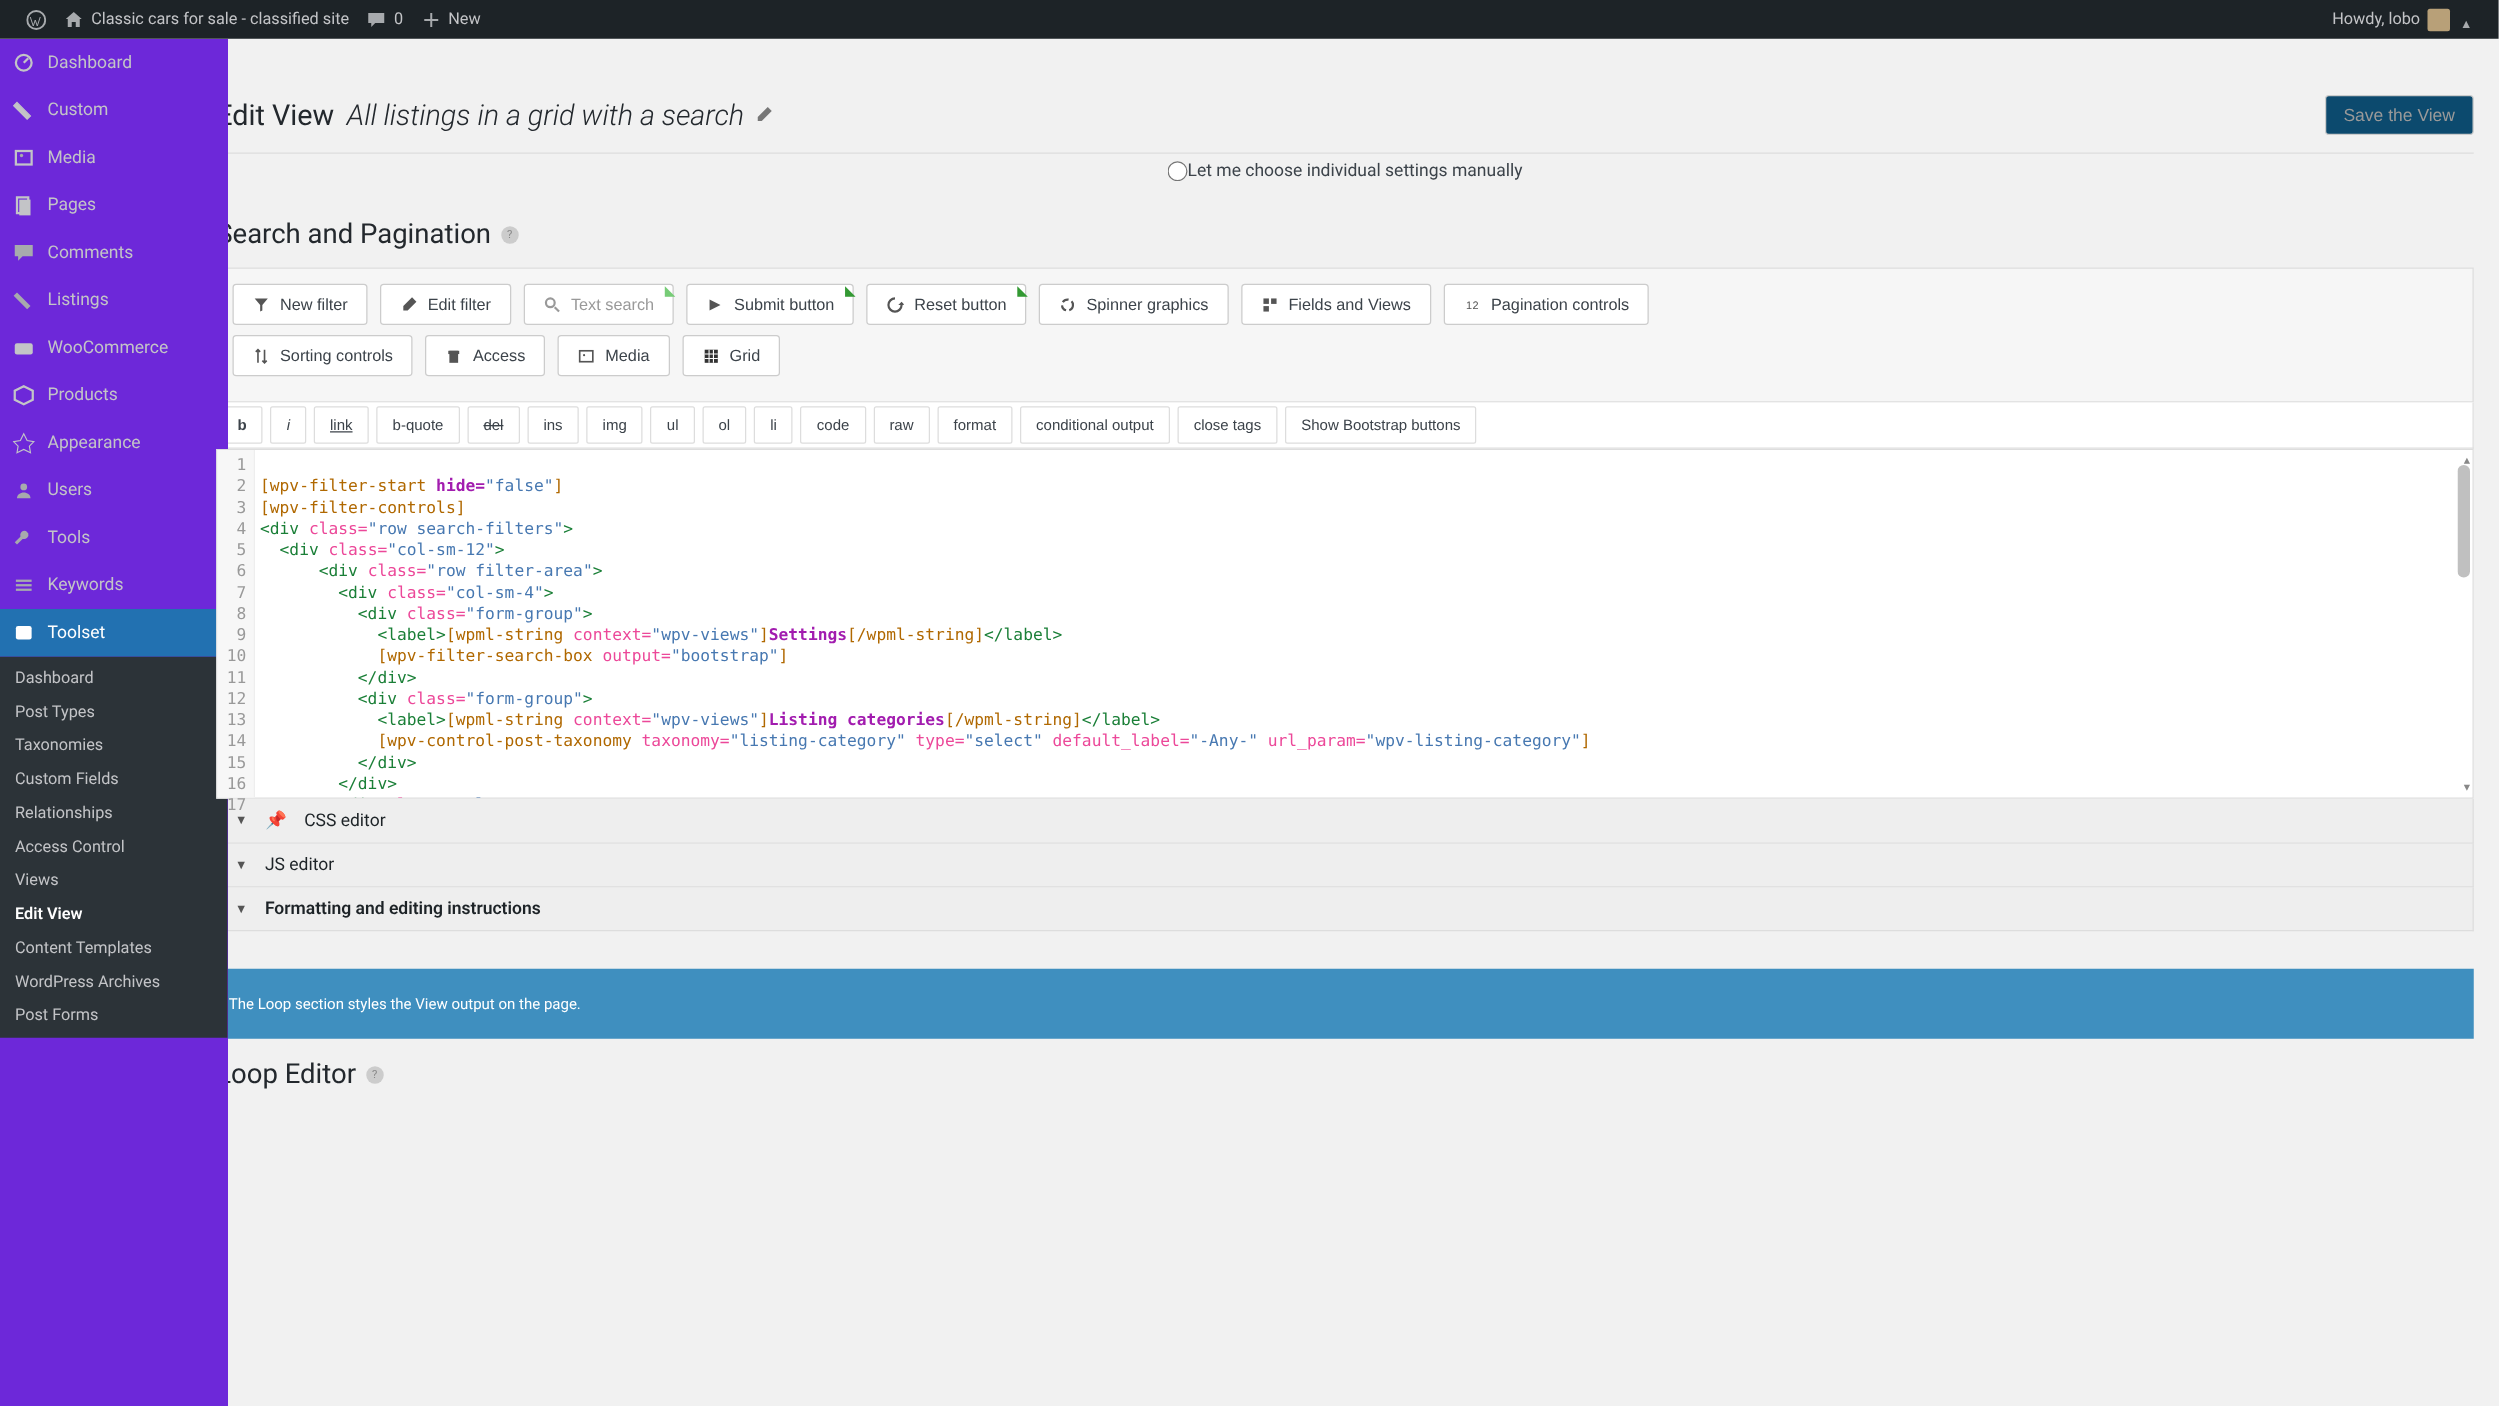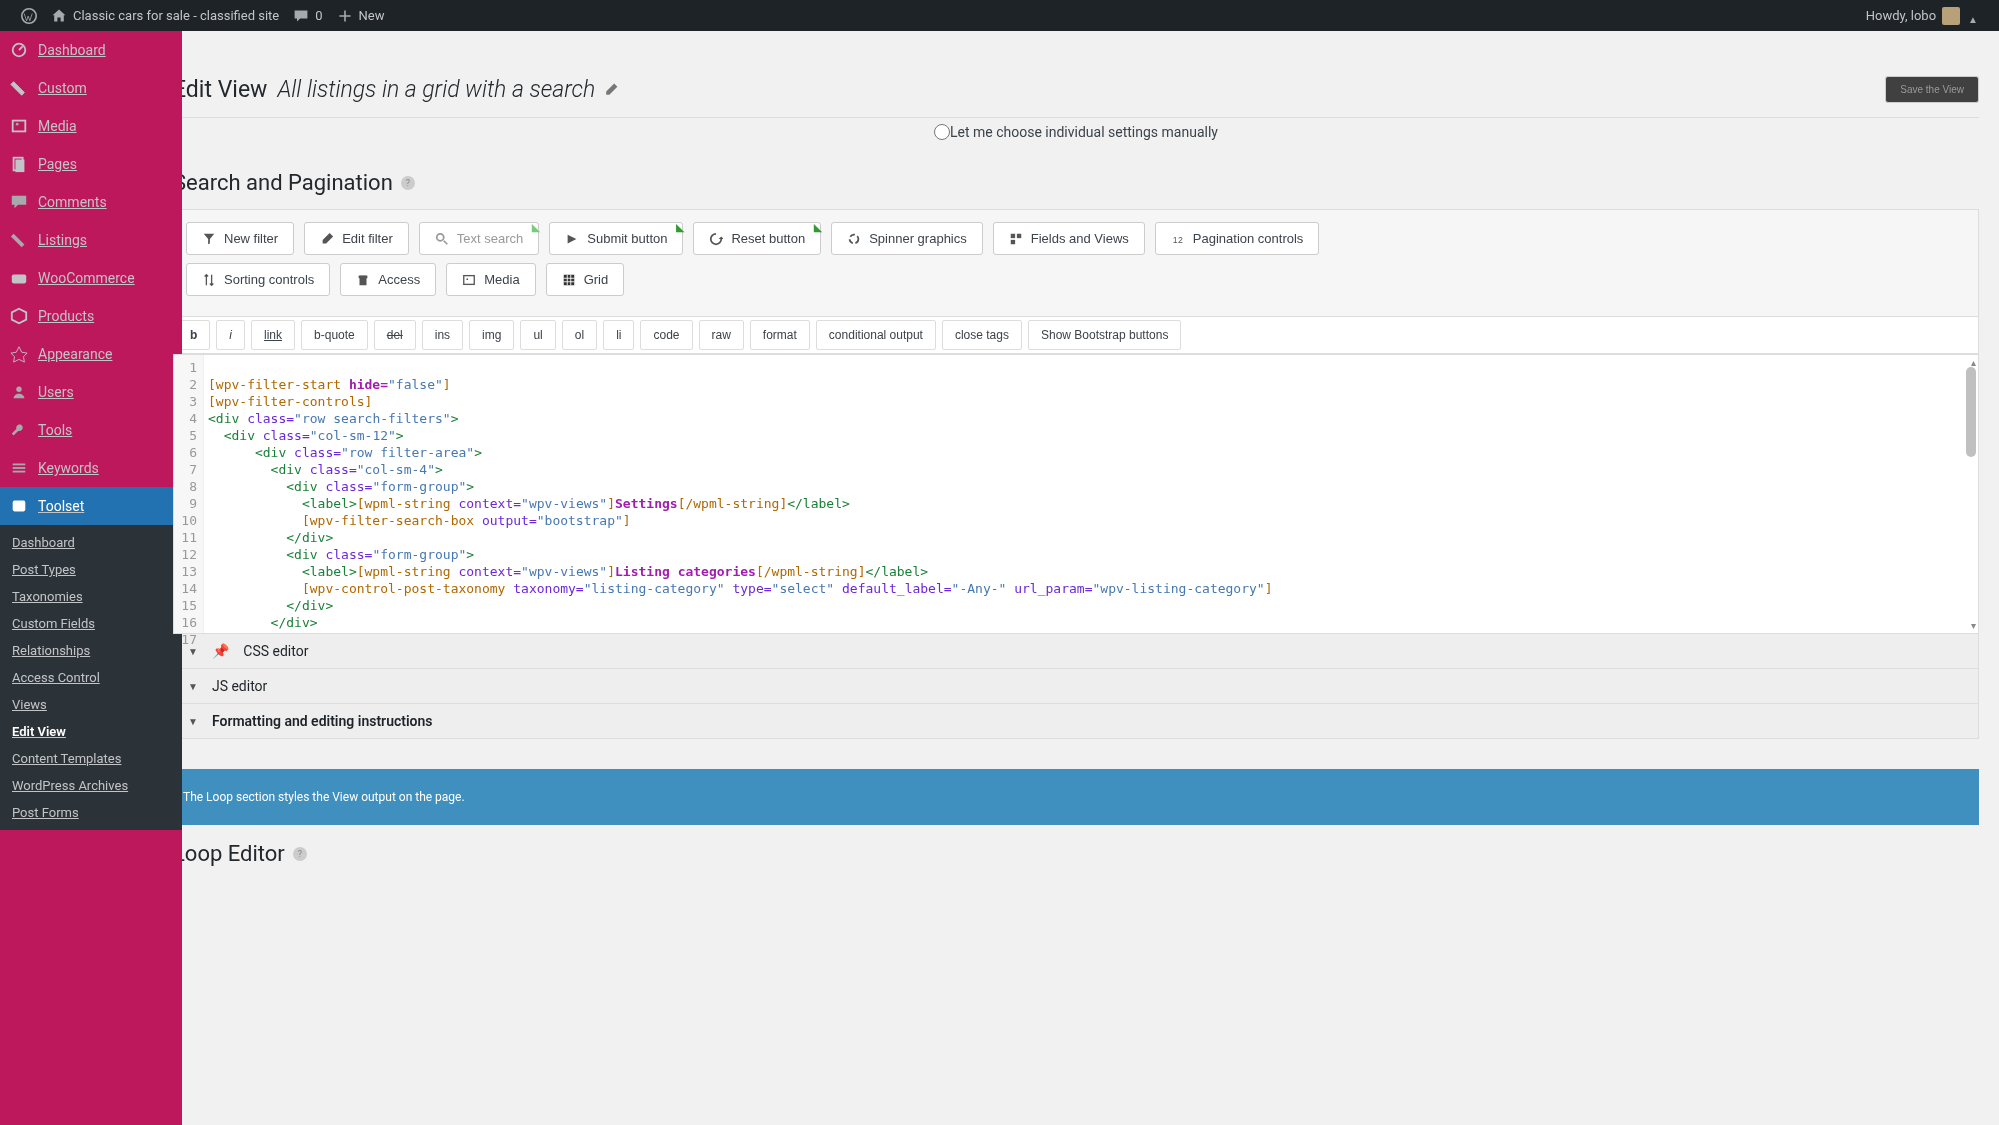--- a/index.html
+++ b/index.html
@@ -8,36 +8,36 @@
 
 .adminbar { background: #1d2327; color: #c3c4c7; height: 31px; display: flex; align-items: center; padding: 0 21px; font-size: 13px; }
 .adminbar .left { display: flex; align-items: center; gap: 14px; }
 .adminbar .right { margin-left: auto; display: flex; align-items: flex-end; gap: 8px; }
 .adminbar .item { display: flex; align-items: center; gap: 6px; color: #c3c4c7; }
 .adminbar .avatar { width: 18px; height: 18px; background: #b8a078; border-radius: 2px; }
 .adminbar svg { width: 16px; height: 16px; fill: #a7aaad; }
 .adminbar .expand-icon { font-size: 10px; color: #a7aaad; }
 
 
-.sidebar { position: fixed; top: 31px; left: 0; bottom: 0; width: 182px; background: #be185d; color: #c3c4c7; overflow-y: auto; text-decoration: underline; }
+.sidebar { position: fixed; top: 31px; left: 0; bottom: 0; width: 182px; background: #6d28d9; color: #c3c4c7; overflow-y: auto; }
 .sidebar .menu-item { display: flex; align-items: center; gap: 10px; padding: 10px 10px; font-size: 14px; cursor: pointer; }
 .sidebar .menu-item.active { background: #2271b1; color: #fff; position: relative; }
 .sidebar .menu-item.active::after { content: ''; position: absolute; right: -1px; top: 50%; transform: translateY(-50%); border: 8px solid transparent; border-right-color: #f1f1f1; }
 .sidebar .submenu { background: #2c3338; padding: 4px 0; }
 .sidebar .submenu .sub-item { padding: 6px 10px 6px 12px; font-size: 13px; color: #c3c4c7; cursor: pointer; }
 .sidebar .submenu .sub-item.current { color: #fff; font-weight: 600; }
 .sidebar svg { width: 18px; height: 18px; fill: #a7aaad; }
 
 
 .main { margin-left: 153px; padding: 0 20px 40px 20px; height: calc(100vh - 31px); margin-top: 31px; overflow-y: auto; }
 .page-header { display: flex; align-items: center; padding: 14px 0; border-bottom: 1px solid #ddd; }
 .page-header h1 { font-size: 23px; font-weight: 400; color: #23282d; margin-right: 10px; }
 .page-header .subtitle { font-size: 23px; font-style: italic; font-weight: 300; color: #23282d; }
 .page-header .pencil { margin-left: 8px; fill: #777; width: 16px; height: 16px; }
-.page-header .save-btn { margin-left: auto; background: #404040; border: 1px solid #ccc; color: #999; padding: 7px 14px; border-radius: 3px; font-size: 10px; cursor: not-allowed; }
+.page-header .save-btn { margin-left: auto; background: #0c4a6e; border: 1px solid #ccc; color: #999; padding: 7px 14px; border-radius: 3px; font-size: 14px; cursor: not-allowed; }
 
 .manual-row { display: flex; justify-content: center; padding: 6px 0 20px; }
 .manual-row label { display: flex; align-items: center; color: #3c434a; font-size: 14px; }
 .manual-row input[type=radio] { width: 16px; height: 16px; }
 
 .section-title { font-size: 22px; font-weight: 400; color: #23282d; display: flex; align-items: center; gap: 8px; margin: 10px 0 14px; }
 .help-badge { width: 14px; height: 14px; border-radius: 50%; background: #ccc; color: #888; font-size: 9px; display: inline-flex; align-items: center; justify-content: center; }
 
 .panel { background: #f6f6f6; border: 1px solid #ddd; padding: 12px; }
 .toolbar-rows .row { display: flex; flex-wrap: wrap; gap: 10px; margin-bottom: 8px; }
@@ -51,21 +51,21 @@
 .fbtn.bold { font-weight: bold; }
 .fbtn.underline { text-decoration: underline; }
 .fbtn.strike { text-decoration: line-through; }
 
 .code-editor { background: #fff; border: 1px solid #ddd; display: flex; height: 280px; position: relative; }
 .gutter { background: #f7f7f7; color: #999; text-align: right; padding: 4px 6px; font-family: monospace; font-size: 13px; user-select: none; border-right: 1px solid #eee; width: 30px; }
 .gutter div { height: 17px; line-height: 17px; }
 .code { flex: 1; padding: 4px 4px; font-family: monospace; font-size: 13px; white-space: pre; overflow: auto; line-height: 17px; }
 .code .sc { color: #b06800; } 
 .code .tag { color: #1a7f37; }
-.code .attr { color: #6d28d9; }
+.code .attr { color: #ec4899; }
 .code .str { color: #4778b1; }
 .code .txt { color: #a21caf; font-weight: bold; }
 .scrollbar-stub { position:absolute; right:2px; top:12px; width:10px; height:90px; background:#c0c0c0; border-radius:5px; }
 .scroll-arrows { position:absolute; right:2px; font-size:10px; color:#888; }
 .scroll-arrows.up{ top:2px; } .scroll-arrows.down{ bottom:2px; }
 
 .collapsible { background: #eee; border: 1px solid #ddd; border-top: none; padding: 9px 14px; display: flex; align-items: center; gap: 14px; font-size: 14px; color: #1d2327; cursor: pointer; }
 .collapsible .caret { font-size: 10px; color: #555; }
 .collapsible .pin { color: #4a8; }
 

